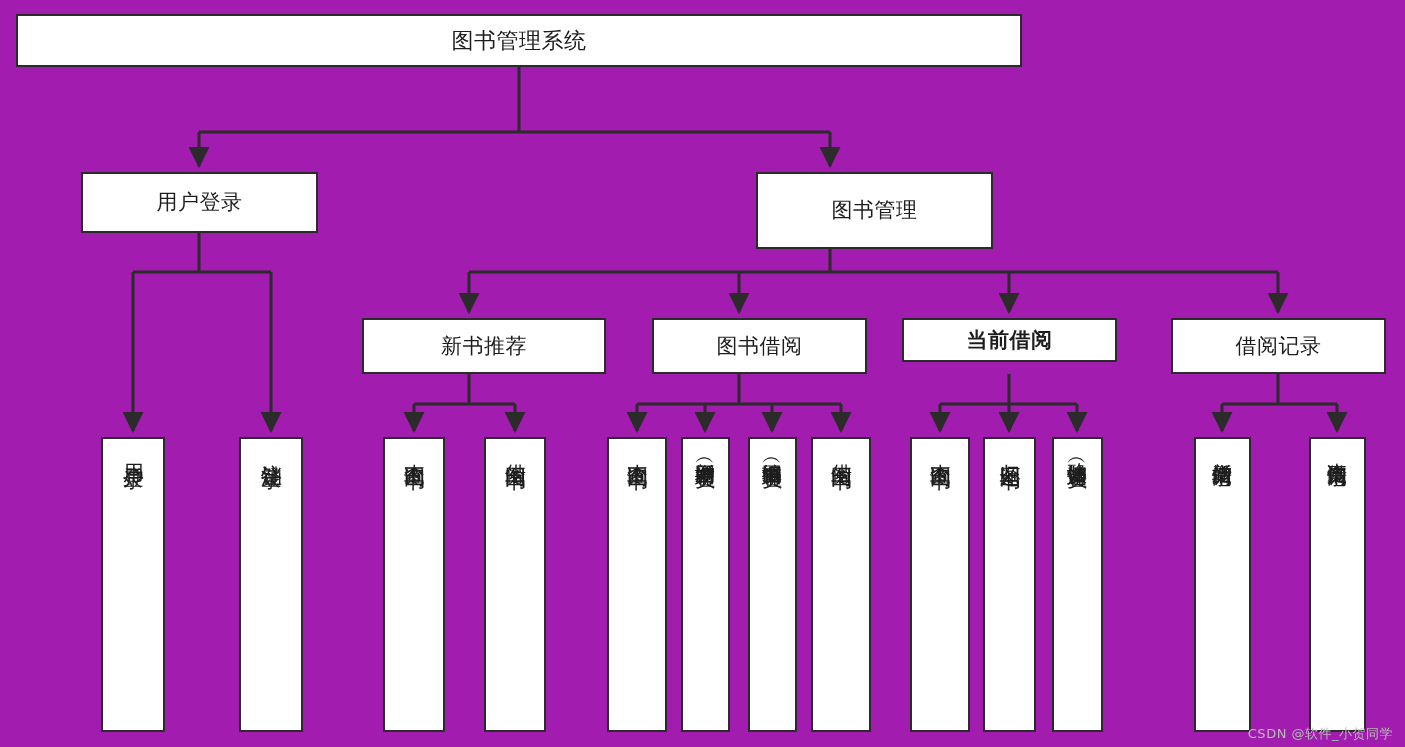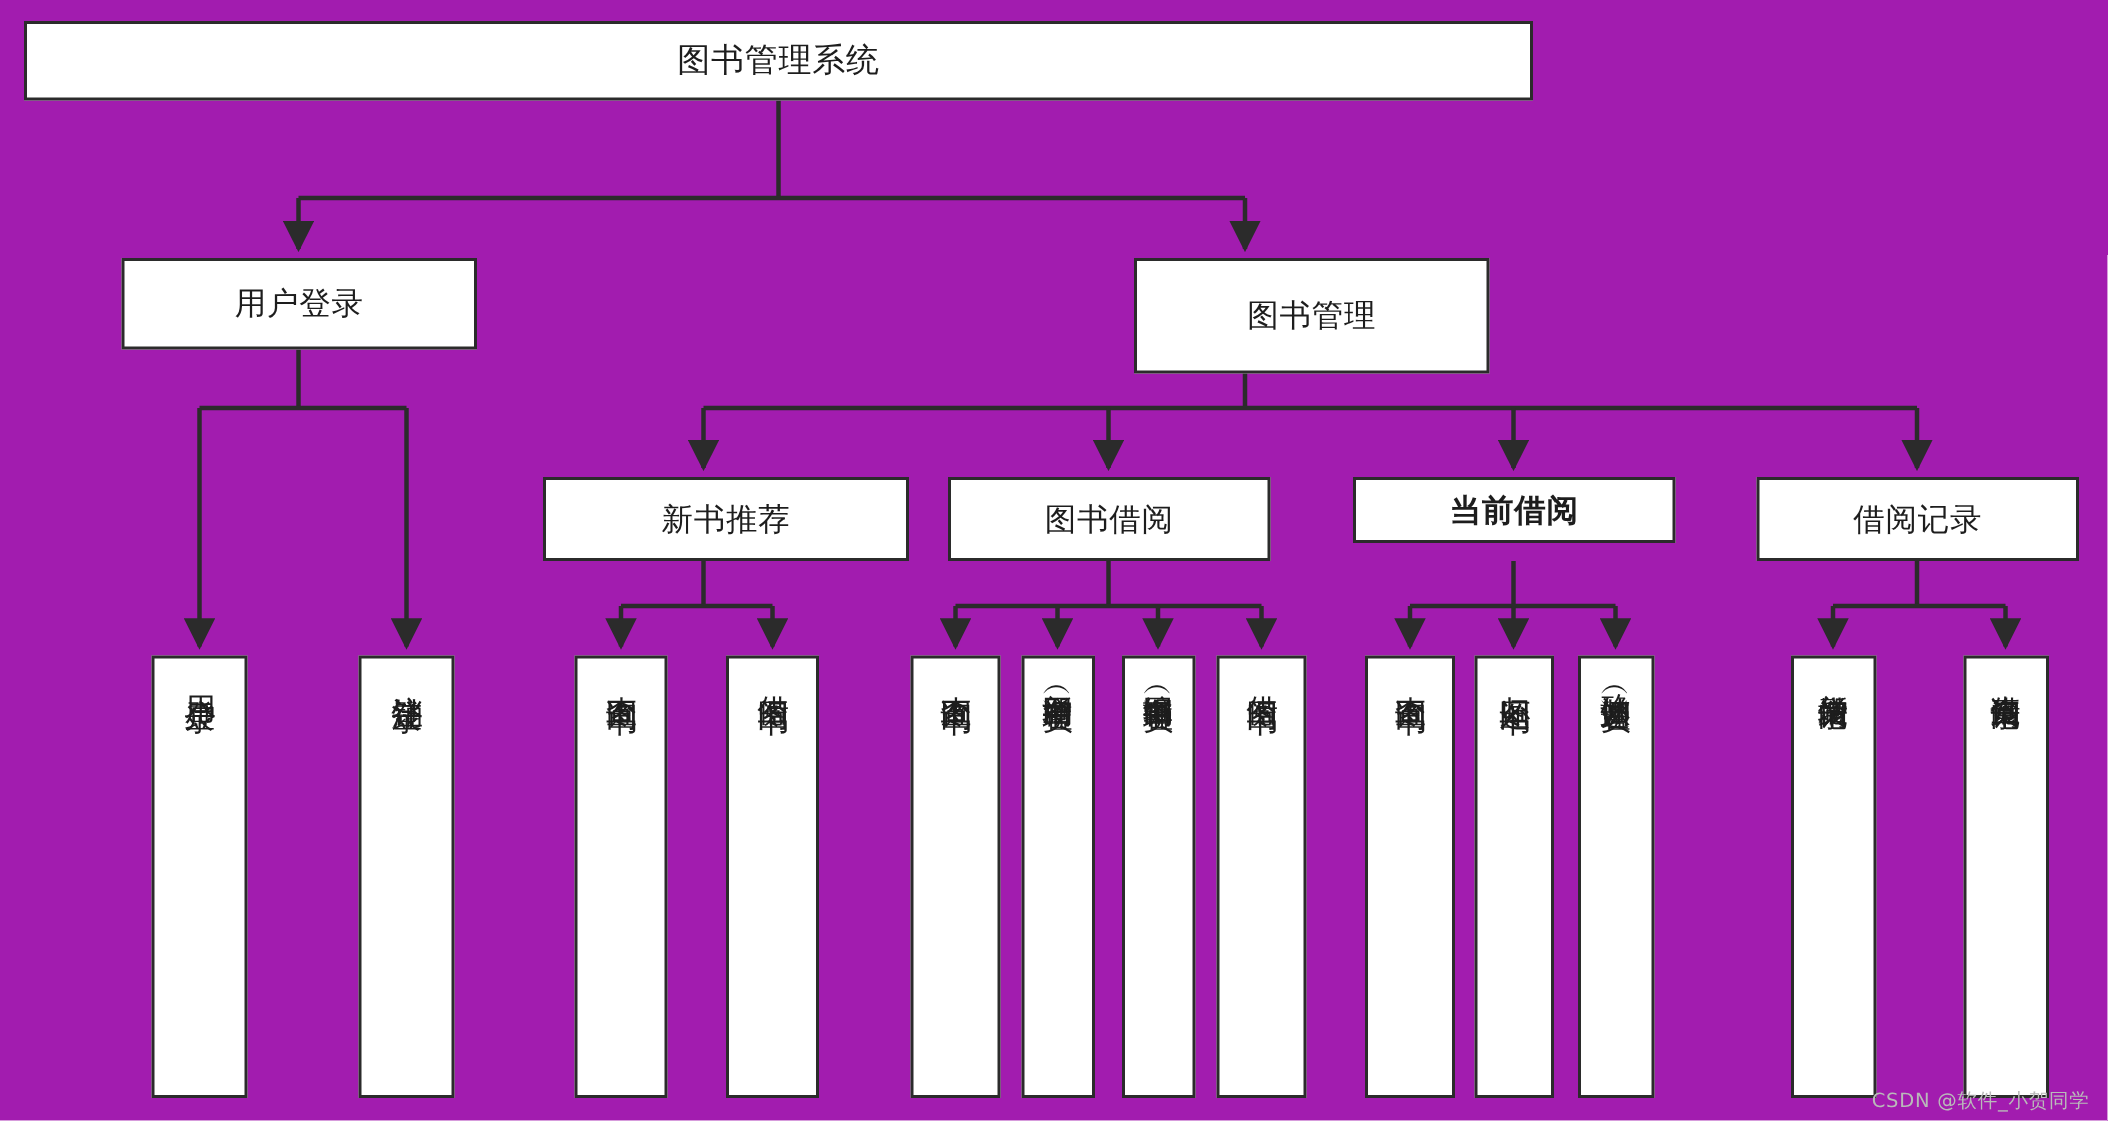--- a/index.html
+++ b/index.html
@@ -140,21 +140,21 @@
   <div class="node horiz" style="left:81px; top:172px; width:237px; height:61px;">
     <span class="label">用户登录</span>
   </div>
   <div class="node horiz" style="left:712px; top:172px; width:237px; height:77px;margin-left:44px;">
     <span class="label">图书管理</span>
   </div>
 
   <div class="node horiz" style="left:362px; top:318px; width:244px; height:56px;">
     <span class="label">新书推荐</span>
   </div>
-  <div class="node horiz" style="left:632px; top:318px; width:215px; height:56px;">
+  <div class="node horiz" style="left:652px; top:318px; width:215px; height:56px;">
     <span class="label">图书借阅</span>
   </div>
   <div class="node horiz" style="left:902px; top:318px; width:215px; height:44px;font-weight:bold;">
     <span class="label">当前借阅</span>
   </div>
   <div class="node horiz" style="left:1171px; top:318px; width:215px; height:56px;">
     <span class="label">借阅记录</span>
   </div>
 
   <div class="node vert" style="left:101px; top:437px; width:64px; height:295px;">

